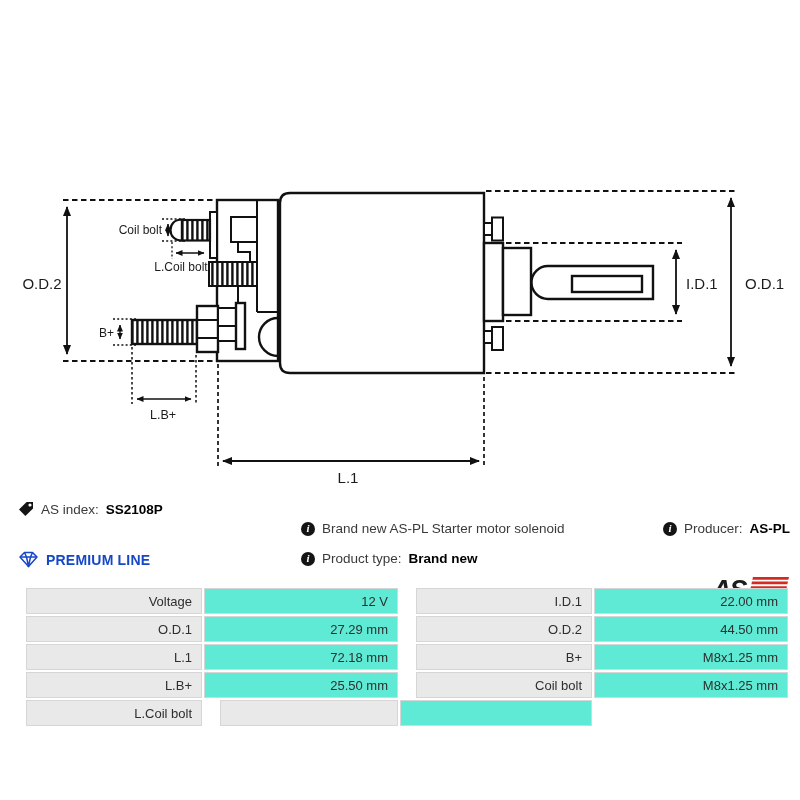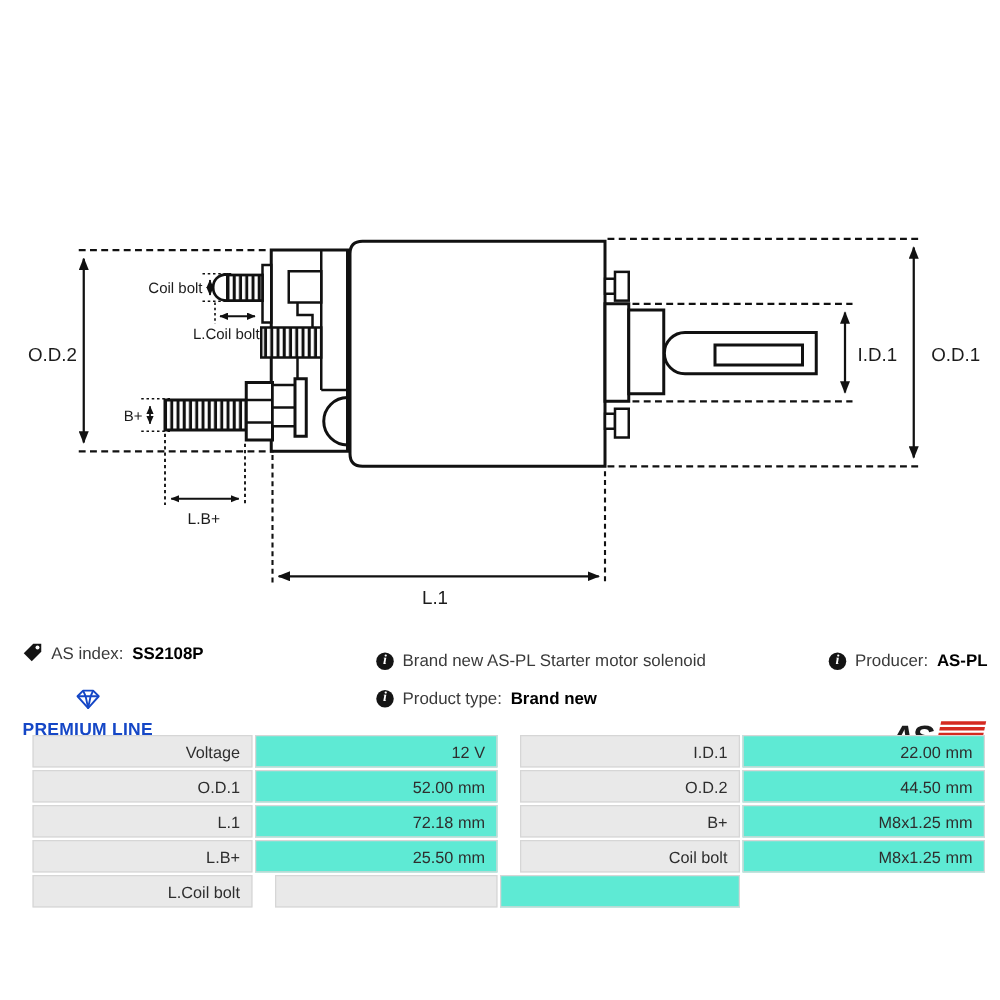--- a/index.html
+++ b/index.html
@@ -128,41 +128,41 @@
     </g>
 
     <g>
       <rect x="484" y="243" width="19" height="78" fill="#fff" stroke="#111" stroke-width="2.4"></rect>
       <rect x="503" y="248" width="28" height="67" fill="#fff" stroke="#111" stroke-width="2.4"></rect>
       <path d="M548,266 H653 V299 H548 A16.5,16.5 0 0 1 531.5,282.5 A16.5,16.5 0 0 1 548,266 Z" fill="#fff" stroke="#111" stroke-width="2.4"></path>
       <rect x="572" y="276" width="70" height="16" fill="#fff" stroke="#111" stroke-width="2.4"></rect>
     </g>
   </svg>
 
-  <div class="info-block" style="left:18px;top:514px;">
+  <div class="info-block" style="left:18px;top:501px;">
     <svg width="16" height="16" viewBox="0 0 16 16">
       <path d="M1,8.6 L8.6,1 H15 V7.4 L7.4,15 Z" fill="#141414"></path>
       <circle cx="12" cy="4" r="1.6" fill="#fff"></circle>
     </svg>
     <span>AS index:</span>
     <b>SS2108P</b>
   </div>
 
   <div class="info-block" style="left:301px;top:521px;">
     <span class="info-i">i</span>
     <span>Brand new AS-PL Starter motor solenoid</span>
   </div>
 
   <div class="info-block" style="right:10px;top:521px;">
     <span class="info-i">i</span>
     <span>Producer:</span>
     <b>AS-PL</b>
   </div>
 
-  <div class="info-block" style="left:18px;top:551px;flex-direction:column;">
+  <div class="info-block" style="left:18px;top:551px;">
     <svg width="21" height="17" viewBox="0 0 21 17">
       <g fill="none" stroke="#1547c6" stroke-width="1.5" stroke-linejoin="round">
         <path d="M2,6 L6.5,1.5 H14.5 L19,6 L10.5,15.5 Z"></path>
         <path d="M2,6 H19 M6.5,1.5 L8.5,6 L10.5,15.5 L12.5,6 L14.5,1.5"></path>
       </g>
     </svg>
     <span class="premium">PREMIUM LINE</span>
   </div>
 
   <div class="info-block" style="left:301px;top:551px;">
@@ -186,21 +186,21 @@
     </svg>
   </div>
 
   <div class="spec-table">
     <div class="cell lbl">Voltage</div>
     <div class="cell val">12 V</div>
     <div class="cell lbl">I.D.1</div>
     <div class="cell val">22.00 mm</div>
 
     <div class="cell lbl">O.D.1</div>
-    <div class="cell val">52.00 mm</div>
+    <div class="cell val">27.29 mm</div>
     <div class="cell lbl">O.D.2</div>
     <div class="cell val">44.50 mm</div>
 
     <div class="cell lbl">L.1</div>
     <div class="cell val">72.18 mm</div>
     <div class="cell lbl">B+</div>
     <div class="cell val">M8x1.25 mm</div>
 
     <div class="cell lbl">L.B+</div>
     <div class="cell val">25.50 mm</div>

